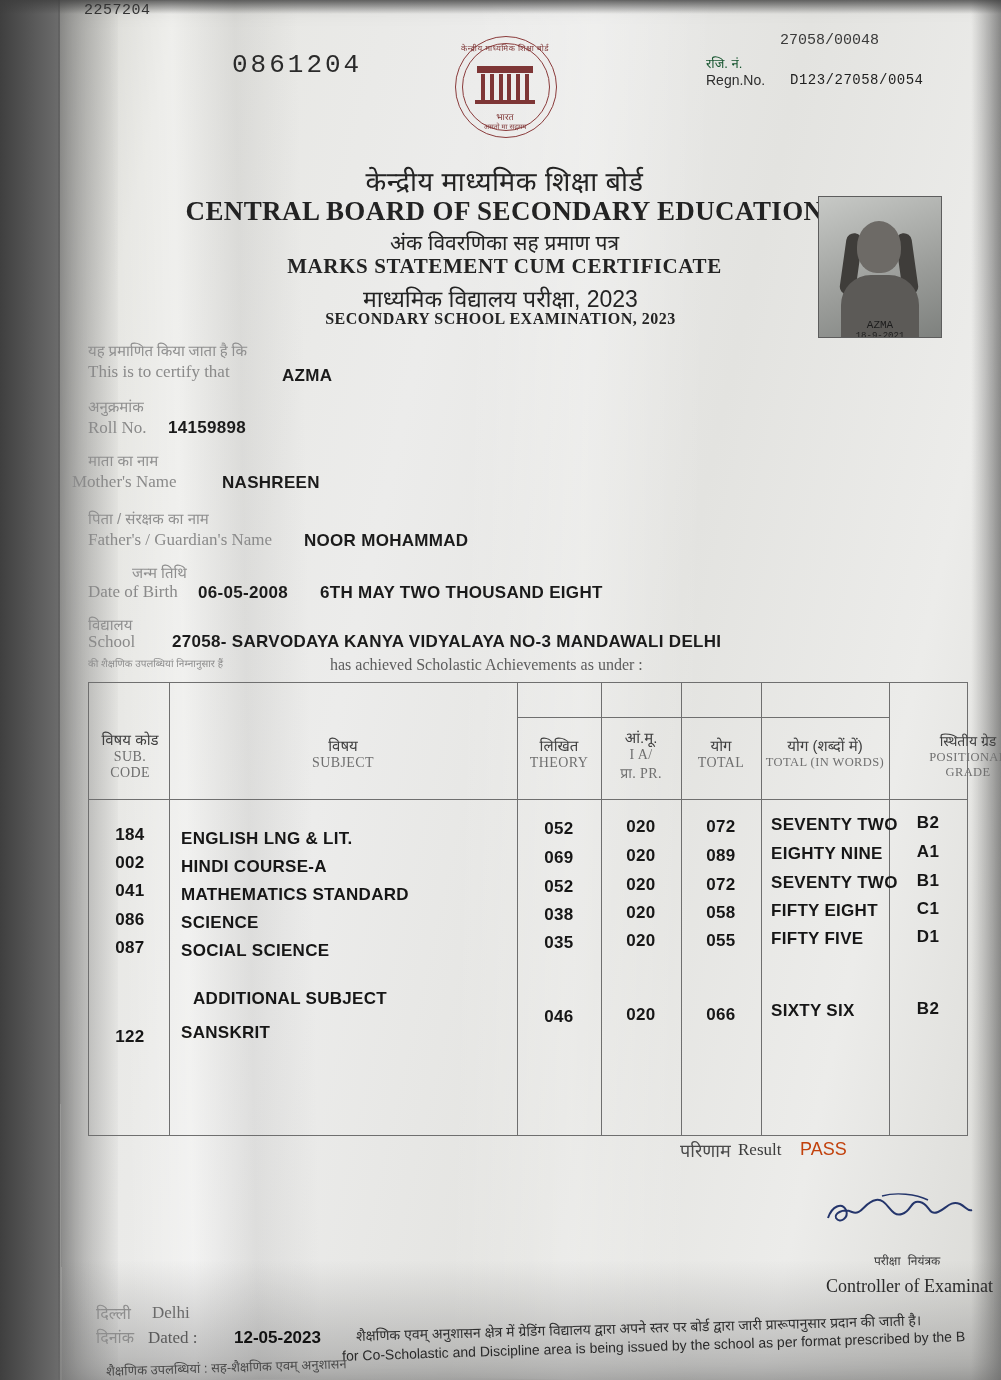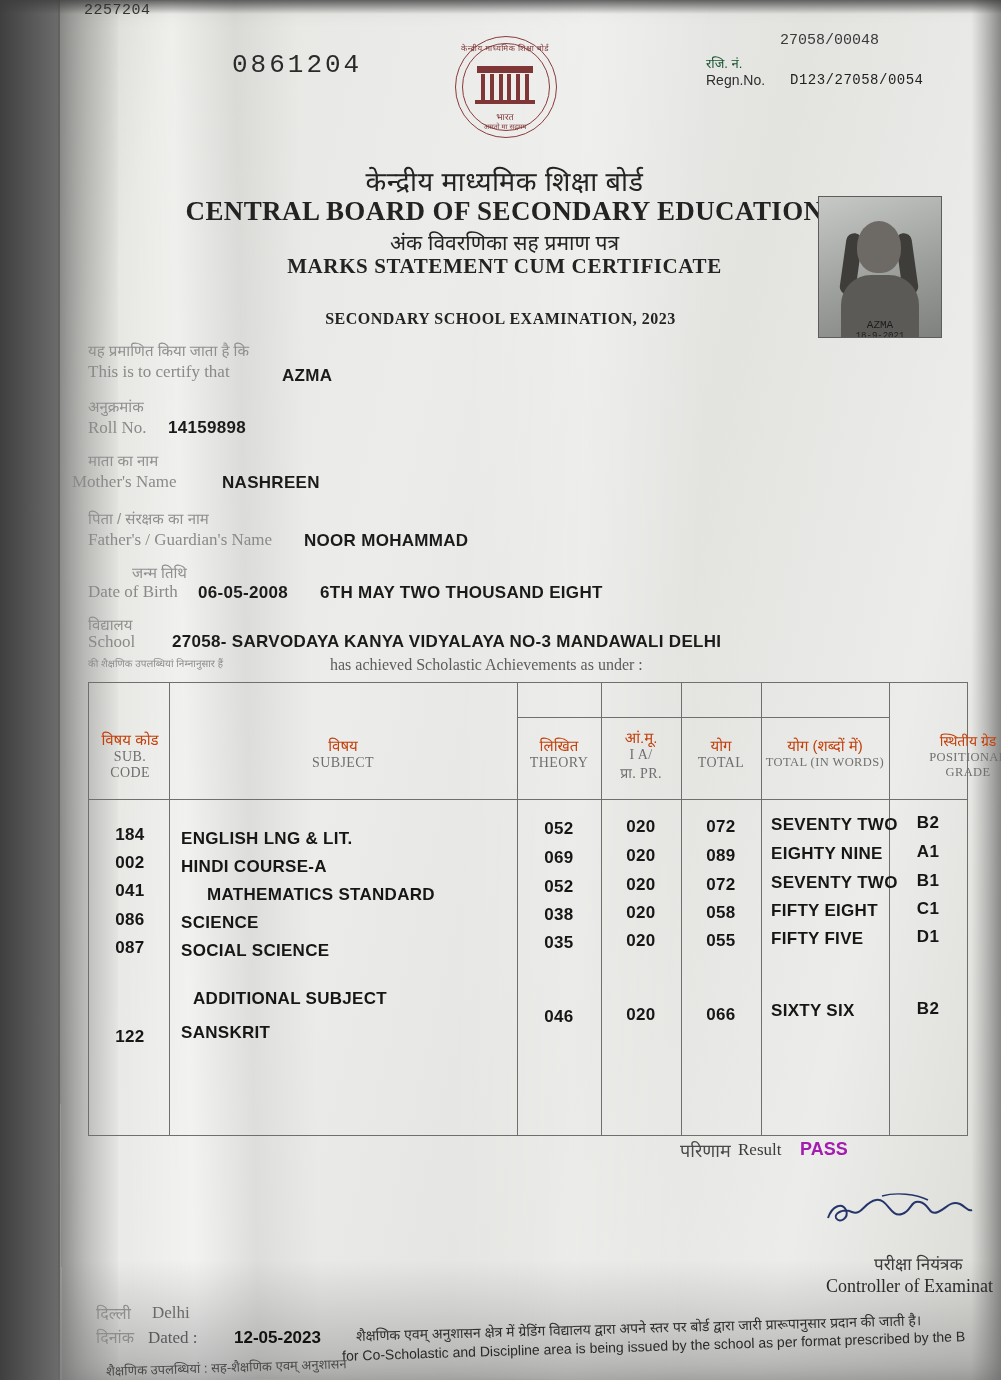--- a/index.html
+++ b/index.html
@@ -183,21 +183,21 @@
   .photo .cap2 {
     position:absolute; left:0; bottom: -4px; width: 122px; text-align:center;
     font-size: 9px; color:#1d1d1d; font-family:"Liberation Mono", monospace;
   }
 
   
   .fld-hi { font-size: 15px; color: #8f8f8f; }
   .fld-en { font-size: 17px; color: #8a8a8a; font-family: "Liberation Serif", serif; }
   .fld-val { font-size: 17px; color: #1b1b1b; font-weight: 700; letter-spacing: 0.3px; }
 
-  #f1-hi { left: 88px; top: 340px; }
+  #f1-hi { left: 88px; top: 340px; font-family: Liberation Serif, serif; }
   #f1-en { left: 88px; top: 362px; }
   #f1-val { left: 282px; top: 366px; }
 
   #f2-hi { left: 88px; top: 396px; }
   #f2-en { left: 88px; top: 418px; }
   #f2-val { left: 168px; top: 418px; }
 
   #f3-hi { left: 88px; top: 450px; }
   #f3-en { left: 72px; top: 472px; }
   #f3-val { left: 222px; top: 473px; }
@@ -227,45 +227,45 @@
   }
   .tbl .vline { position: absolute; top: 0; bottom: 0; width: 1px; background: #6f6f6f; }
   .tbl .hline { position: absolute; left: 0; right: 0; height: 1px; background: #6f6f6f; }
 
   .th {
     position: absolute;
     text-align: center;
     color: #6f6f6f;
     font-family: "Liberation Serif", serif;
   }
-  .th .hi { display:block; font-size: 15px; color: #c2410c; font-family:"Liberation Sans", sans-serif;}
+  .th .hi { display:block; font-size: 15px; color: #404040; font-family:"Liberation Sans", sans-serif;}
   .th .en { display:block; font-size: 14px; letter-spacing: 0.4px; }
 
   .cell {
     position: absolute;
     font-size: 17px;
     color: #161616;
     font-weight: 700;
     letter-spacing: 0.3px;
   }
   .cell.c { text-align: center; }
 
   #result-hi { left: 680px; top: 1138px; font-size: 18px; color:#4a4a4a;}
   #result-en { left: 738px; top: 1140px; font-size: 17px; color:#3c3c3c; font-family:"Liberation Serif", serif;}
-  #result-val { left: 800px; top: 1139px; font-size: 18px; color:#a21caf; font-weight:700;}
+  #result-val { left: 800px; top: 1139px; font-size: 18px; color:#c2410c; font-weight:400;}
 
   .sign {
     position: absolute; left: 824px; top: 1188px;
     width: 150px; height: 56px;
     color: #1f2f5c;
     font-family: "Liberation Serif", serif;
     font-style: italic;
     font-size: 22px;
   }
-  #ctrl-hi { left: 874px; top: 1252px; font-size: 17px; color:#3a3a3a;}
+  #ctrl-hi { left: 874px; top: 1252px; font-size: 12px; color:#3a3a3a;font-family:Liberation Mono, monospace;}
   #ctrl-en { left: 826px; top: 1276px; font-size: 18px; color:#2b2b2b; font-family:"Liberation Serif", serif;}
 
   #place-hi { left: 96px; top: 1302px; font-size: 16px; color:#8d8d8d;}
   #place-en { left: 152px; top: 1303px; font-size: 17px; color:#6a6a6a; font-family:"Liberation Serif", serif;}
   #date-hi { left: 96px; top: 1326px; font-size: 16px; color:#8d8d8d;}
   #date-en { left: 148px; top: 1328px; font-size: 17px; color:#5a5a5a; font-family:"Liberation Serif", serif;}
   #date-val { left: 234px; top: 1328px; font-size: 17px; color:#121212; font-weight:700;}
 
   #foot-hi { left: 356px; top: 1318px; font-size: 14px; color:#2e2e2e; transform: rotate(-1.6deg);}
   #foot-en { left: 342px; top: 1338px; font-size: 14px; color:#2a2a2a; transform: rotate(-1.8deg);}
@@ -308,20 +308,21 @@
         </div>
       <div class="base"></div>
       <div class="bot-hi">भारत</div>
       <div class="bot-hi2">असतो मा सद्गमय</div>
     </div>
 
     <div class="center-line" id="title-hi-1">केन्द्रीय माध्यमिक शिक्षा बोर्ड</div>
     <div class="center-line" id="title-en-1">CENTRAL BOARD OF SECONDARY EDUCATION</div>
     <div class="center-line" id="title-hi-2">अंक विवरणिका सह प्रमाण पत्र</div>
     <div class="center-line" id="title-en-2">MARKS STATEMENT CUM CERTIFICATE</div>
+    <div class="center-line" id="title-hi-3">माध्यमिक विद्यालय परीक्षा, 2023</div>
     <div class="center-line" id="title-en-3">SECONDARY SCHOOL EXAMINATION, 2023</div>
 
     <div class="photo">
       <div class="bg"></div>
       <div class="hairL"></div>
       <div class="hairR"></div>
       <div class="head"></div>
       <div class="body"></div>
       <div class="cap">AZMA</div>
       <div class="cap2">18-9-2021</div>
@@ -410,21 +411,21 @@
 
       <div class="cell c" style="left:2px; top:170px; width:78px;">002</div>
       <div class="cell" style="left:92px; top:174px;">HINDI COURSE-A</div>
       <div class="cell c" style="left:428px; top:165px; width:84px;">069</div>
       <div class="cell c" style="left:512px; top:163px; width:80px;">020</div>
       <div class="cell c" style="left:592px; top:163px; width:80px;">089</div>
       <div class="cell" style="left:682px; top:161px;">EIGHTY NINE</div>
       <div class="cell c" style="left:800px; top:159px; width:78px;">A1</div>
 
       <div class="cell c" style="left:2px; top:198px; width:78px;">041</div>
-      <div class="cell" style="left:92px; top:202px;margin-left:26px;">MATHEMATICS STANDARD</div>
+      <div class="cell" style="left:92px; top:202px;">MATHEMATICS STANDARD</div>
       <div class="cell c" style="left:428px; top:194px; width:84px;">052</div>
       <div class="cell c" style="left:512px; top:192px; width:80px;">020</div>
       <div class="cell c" style="left:592px; top:192px; width:80px;">072</div>
       <div class="cell" style="left:682px; top:190px;">SEVENTY TWO</div>
       <div class="cell c" style="left:800px; top:188px; width:78px;">B1</div>
 
       <div class="cell c" style="left:2px; top:227px; width:78px;">086</div>
       <div class="cell" style="left:92px; top:230px;">SCIENCE</div>
       <div class="cell c" style="left:428px; top:222px; width:84px;">038</div>
       <div class="cell c" style="left:512px; top:220px; width:80px;">020</div>

